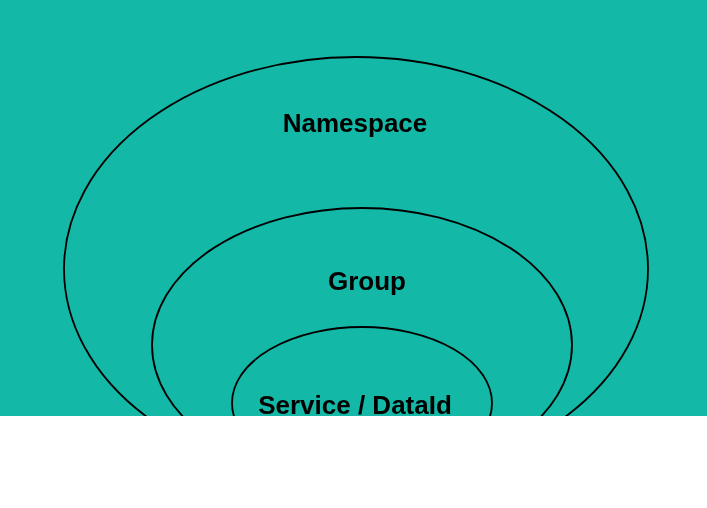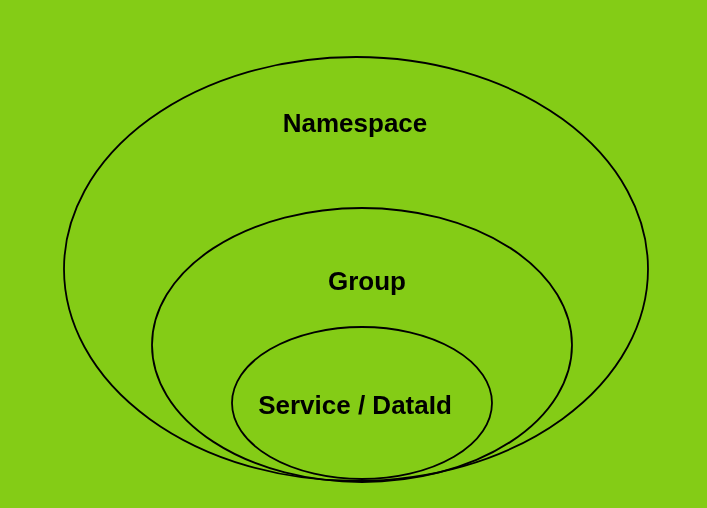--- a/index.html
+++ b/index.html
@@ -3,22 +3,22 @@
 <meta charset="utf-8">
 <style>
   html, body {
     margin: 0;
     padding: 0;
     background: #ffffff;
   }
   .stage {
     position: relative;
     width: 707px;
-    height: 508px;
-    background: #84cc16;
+    height: 416px;
+    background: #14b8a6;
     overflow: hidden;
   }
   .diagram-svg {
     display: block;
   }
   .ellipse-line {
     fill: none;
     stroke-width: 1.8px;
   }
   .ellipse-label {

